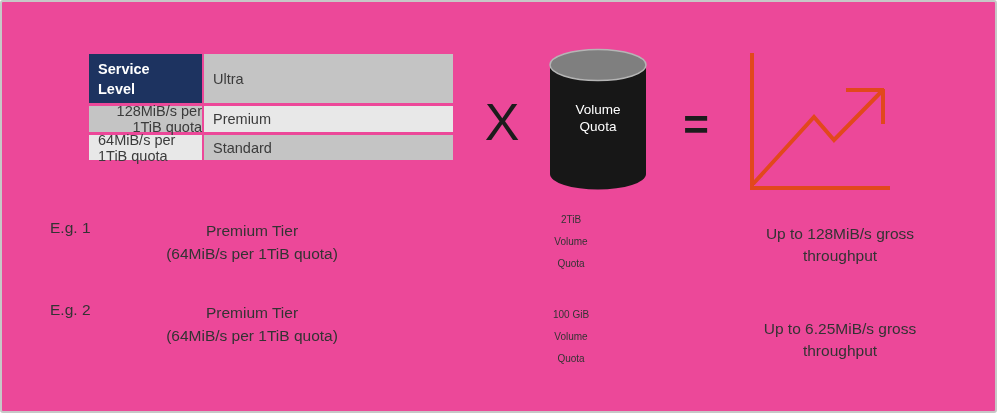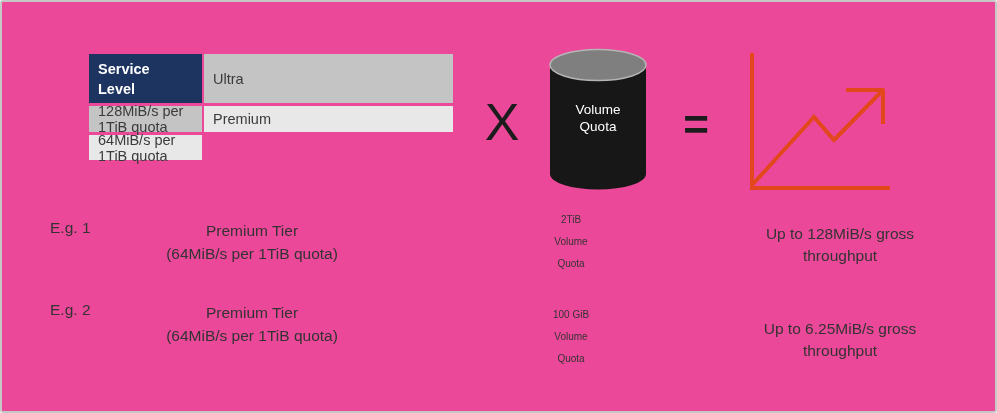--- a/index.html
+++ b/index.html
@@ -19,21 +19,21 @@
   .cell { box-sizing:border-box; }
   .th {
     background:var(--header-navy); color:#ffffff; font-weight:bold;
     font-size:14.5px; line-height:20px; padding:5px 0 0 9px;
   }
   .th-sl { padding-right:34px; }
   .td {
     font-size:14.5px; color:var(--text-dark);
     display:flex; align-items:center; padding-left:9px;
   }
-  .td.dark  { background:var(--row-dark); }
+  .td.dark  { background:var(--row-dark);text-align:right; }
   .td.light { background:var(--row-light); }
 
   
   .op { position:absolute; text-align:center; color:var(--ink); }
   .multiply { left:477px; top:92px; width:46px; font-size:52px; line-height:56px; font-weight:400; }
   .equals   { left:670px; top:98px; width:48px; font-size:44px; line-height:50px; font-weight:700; }
 
   
   .cylinder { position:absolute; left:545px; top:46px; width:102px; height:143px; }
   .cylinder path    { fill:var(--cylinder-black); }
@@ -68,20 +68,21 @@
 
   <div class="sl-table">
     <div class="cell th th-sl">Service Level</div>
 
     <div class="cell td dark">Ultra</div>
     <div class="cell td dark">128MiB/s per 1TiB quota</div>
 
     <div class="cell td light">Premium</div>
     <div class="cell td light">64MiB/s per 1TiB quota</div>
 
+    <div class="cell td dark">Standard</div>
   </div>
 
   <div class="op multiply">X</div>
 
   <svg class="cylinder" viewBox="0 0 102 143" aria-hidden="true">
     <path d="M3 17 L3 126 A48 15.5 0 0 0 99 126 L99 17 Z"></path>
     <ellipse cx="51" cy="17" rx="48" ry="15.5"></ellipse>
   </svg>
   <div class="cyl-label pre">Volume
 Quota</div>

